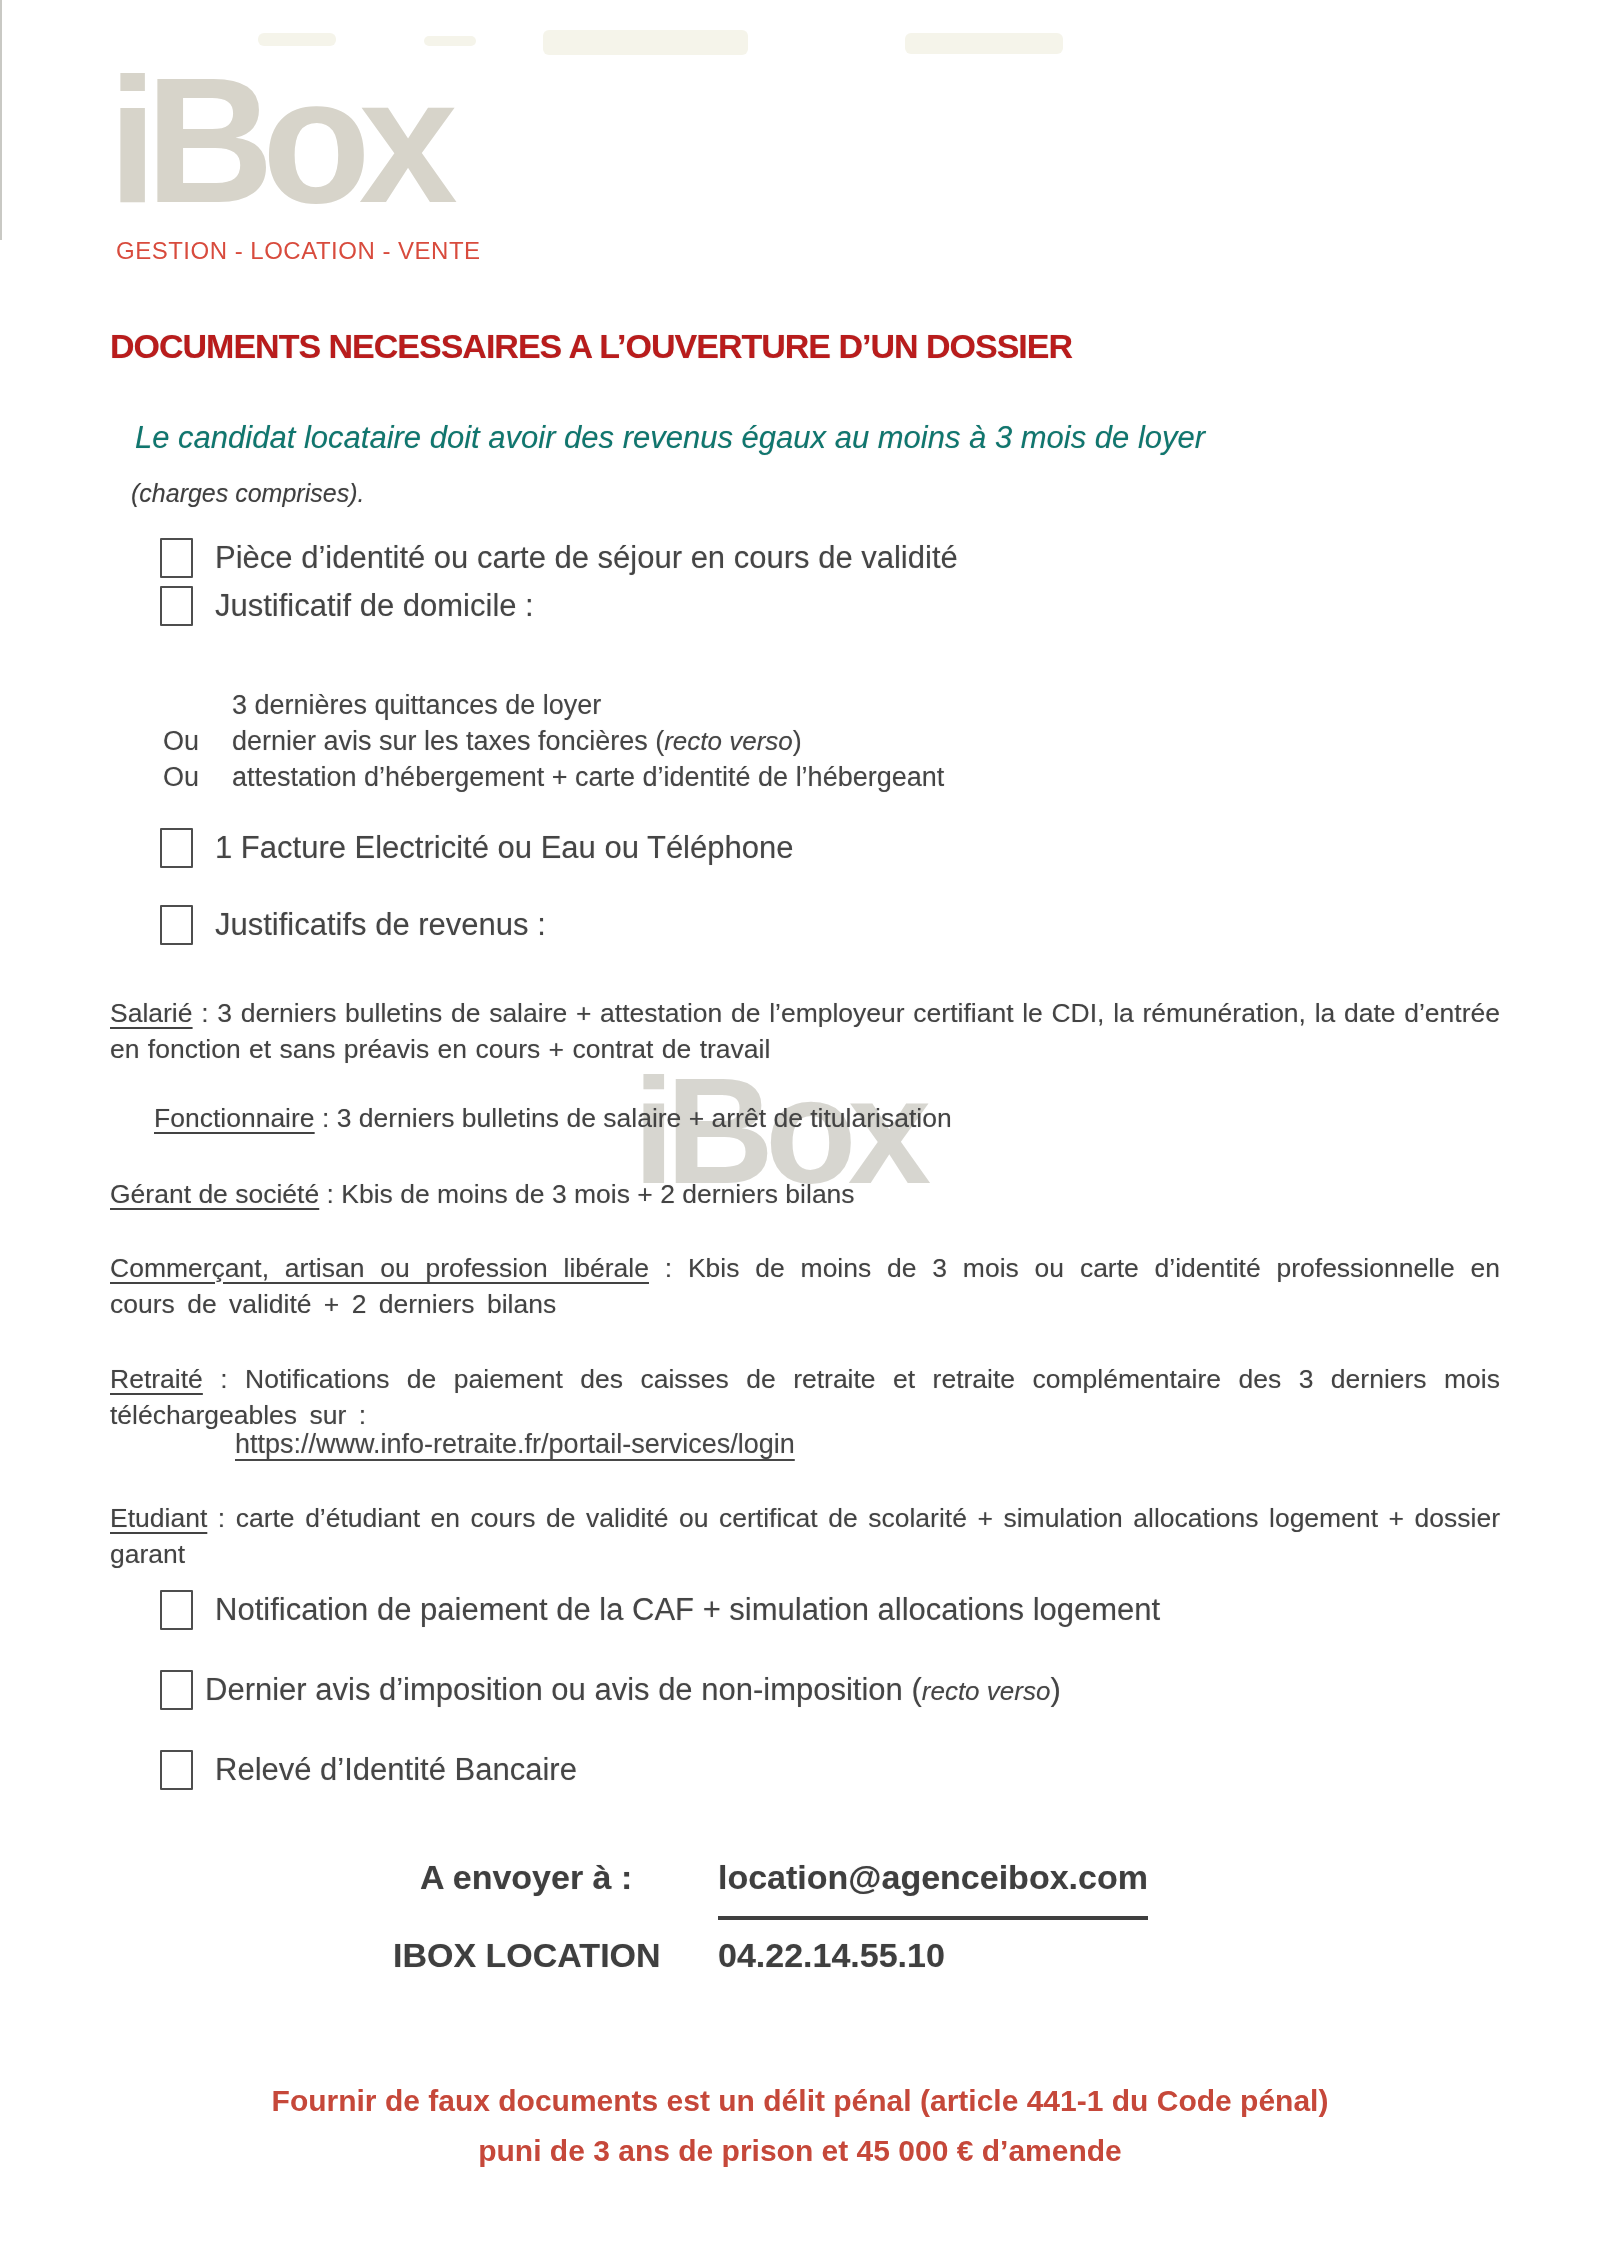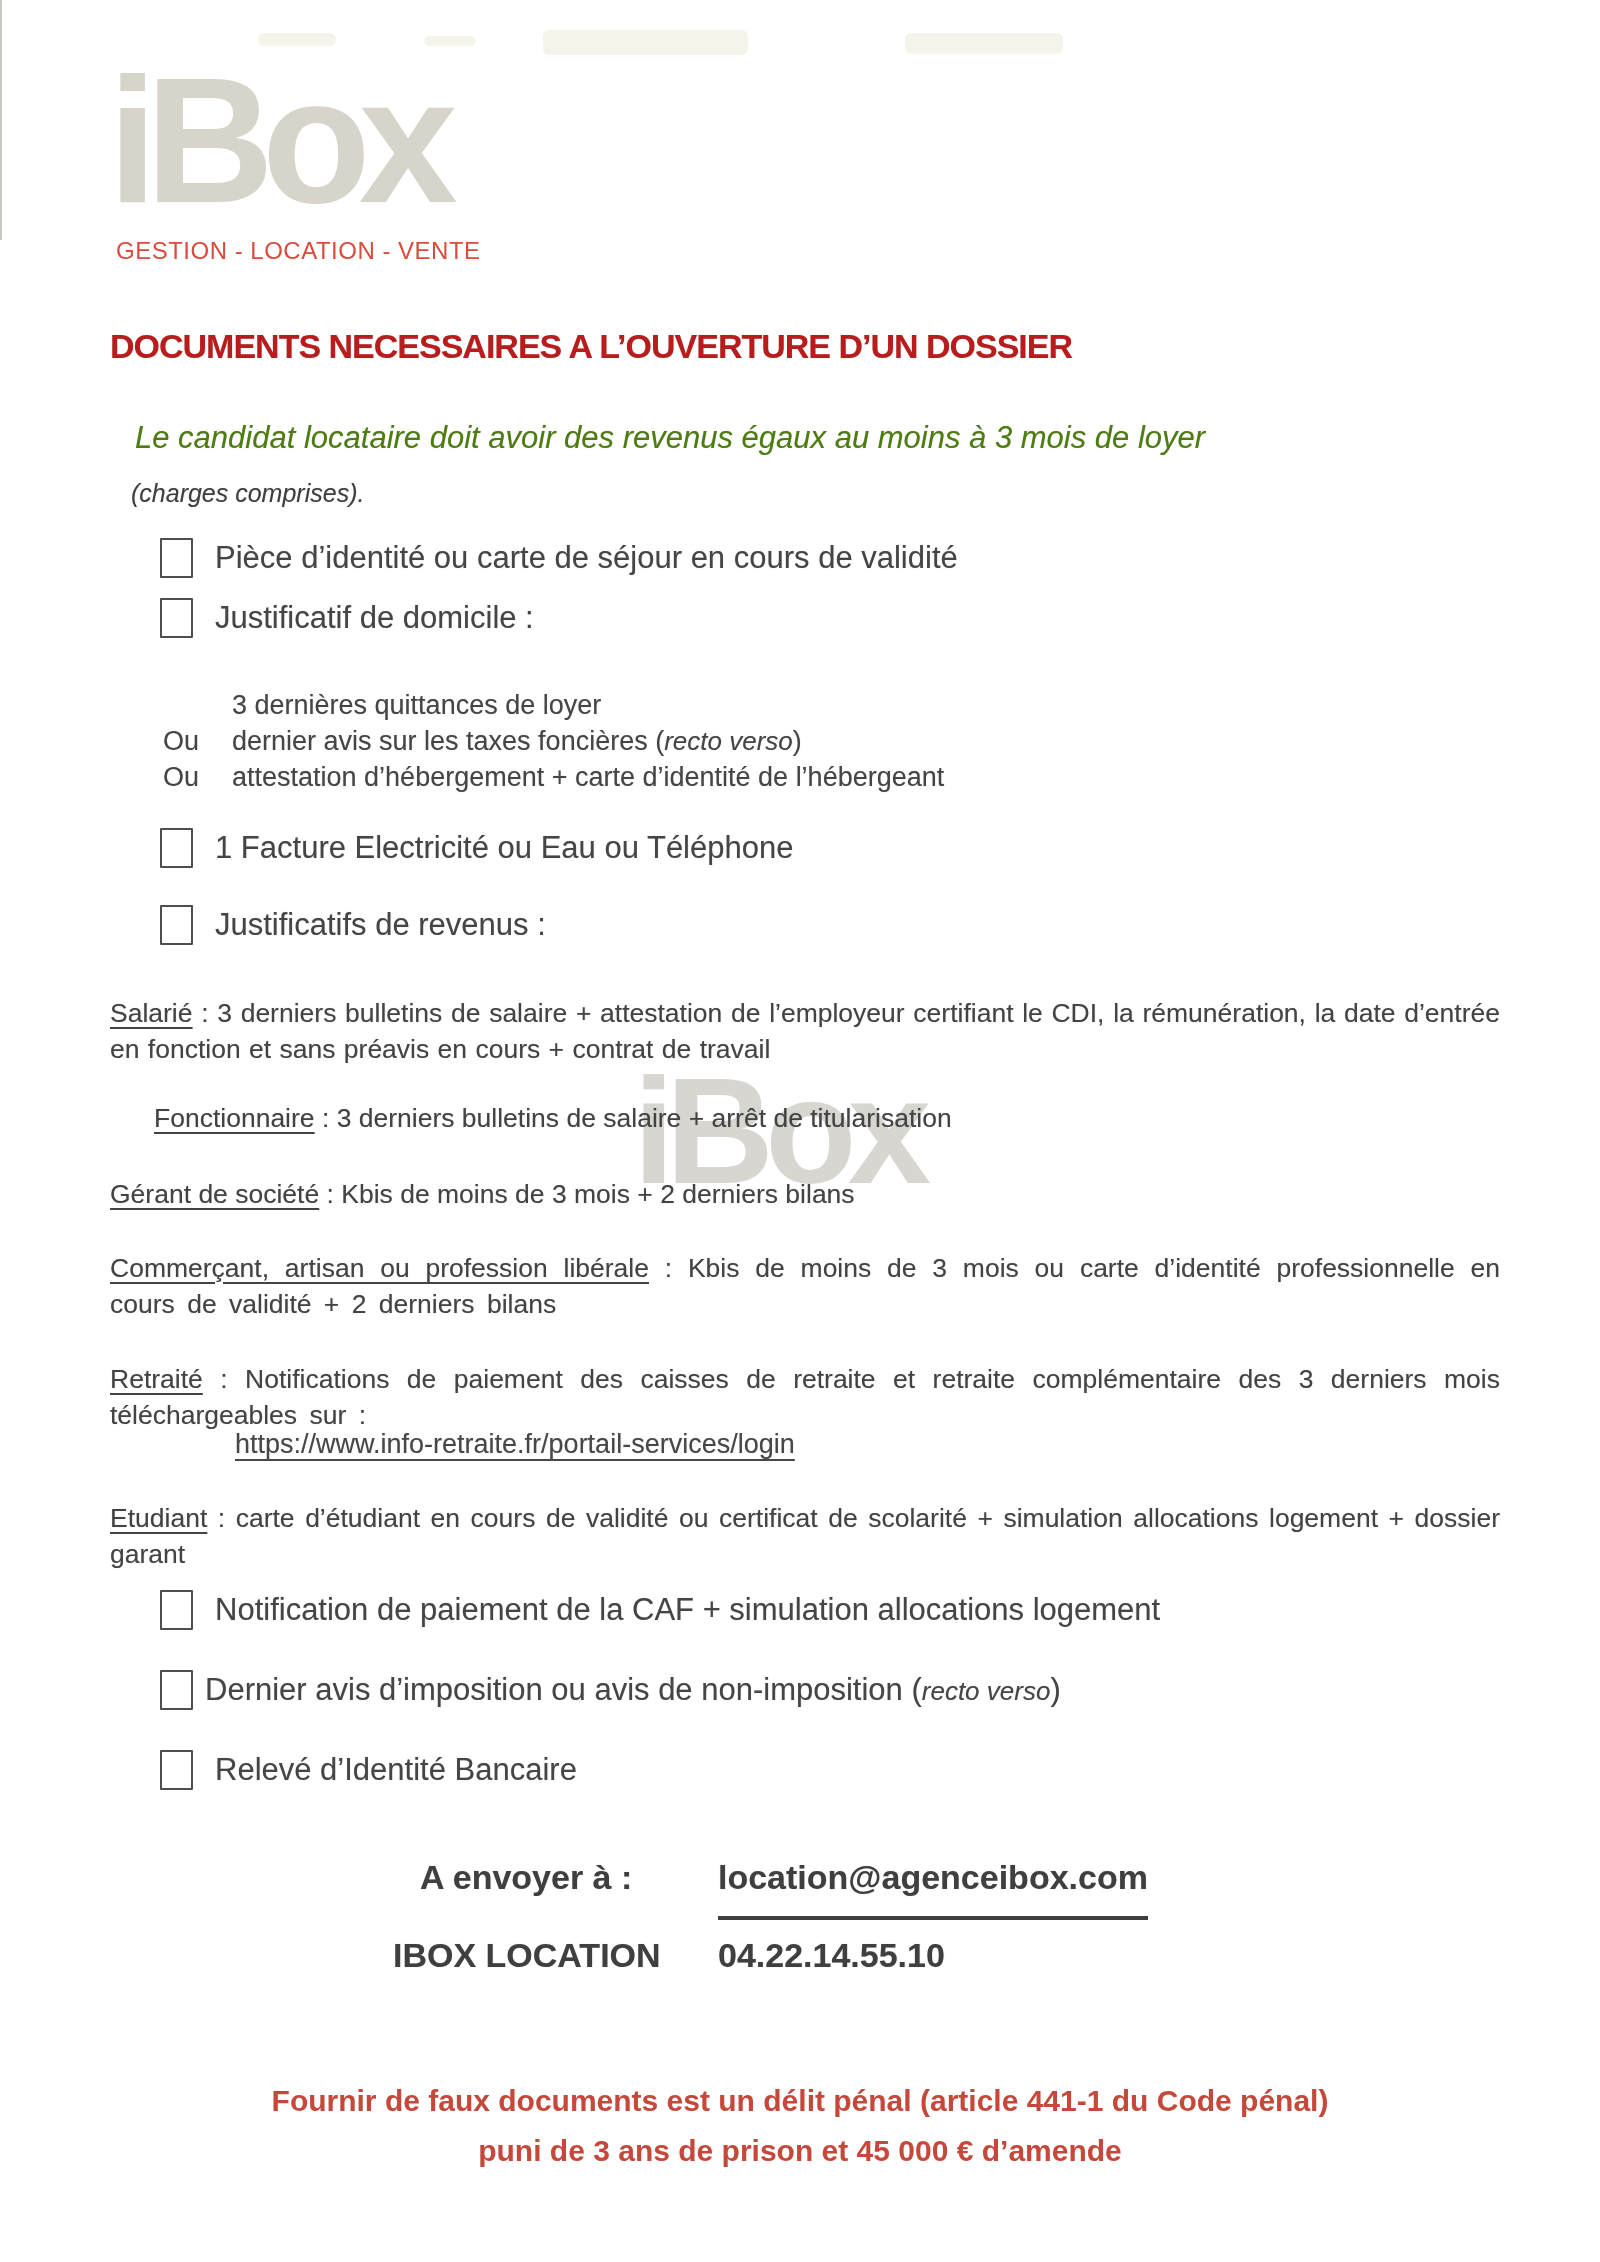--- a/index.html
+++ b/index.html
@@ -27,21 +27,21 @@
   }
 
   
   .title {
     position:absolute; left:110px; top:327px; width:1390px;
     font-size:34px; font-weight:bold;
     letter-spacing:-1px; color:#b91c1c;
   }
 
   
-  .intro1 { position:absolute; left:135px; top:420px; font-size:31px; font-style:italic; color:#4d7c0f; }
+  .intro1 { position:absolute; left:135px; top:420px; font-size:31px; font-style:italic; color:#0f766e; }
   .intro2 { position:absolute; left:131px; top:479px; font-size:25px; font-style:italic; color:#3f3f3f; }
 
   
   .check-row { position:absolute; left:160px; display:flex; align-items:center; gap:22px; }
   .checkbox {
     width:33px; height:40px; flex:0 0 33px;
     border:2px solid #4e4e4e; background:#ffffff; border-radius:1px;
   }
   .check-label { font-size:31px; color:#454545; white-space:nowrap; }
   .note { font-style:italic; font-size:26px; }
@@ -113,21 +113,21 @@
   <div class="title soft">DOCUMENTS NECESSAIRES A L’OUVERTURE D’UN DOSSIER</div>
 
   <div class="intro1 soft">Le candidat locataire doit avoir des revenus égaux au moins à 3 mois de loyer</div>
   <div class="intro2 soft">(charges comprises).</div>
 
   <div class="check-row" style="top:538px;">
     <span class="checkbox"></span>
     <span class="check-label soft">Pièce d’identité ou carte de séjour en cours de validité</span>
   </div>
 
-  <div class="check-row" style="top:598px;">
+  <div class="check-row" style="top:586px;">
     <span class="checkbox"></span>
     <span class="check-label soft">Justificatif de domicile :</span>
   </div>
 
   <div class="opt-row soft" style="top:690px;">
     <span class="opt-prefix"></span><span>3 dernières quittances de loyer</span><i class="note"></i><span></span>
   </div>
   <div class="opt-row soft" style="top:726px;">
     <span class="opt-prefix">Ou</span><span>dernier avis sur les taxes foncières (</span><i class="note">recto verso</i><span>)</span>
   </div>

